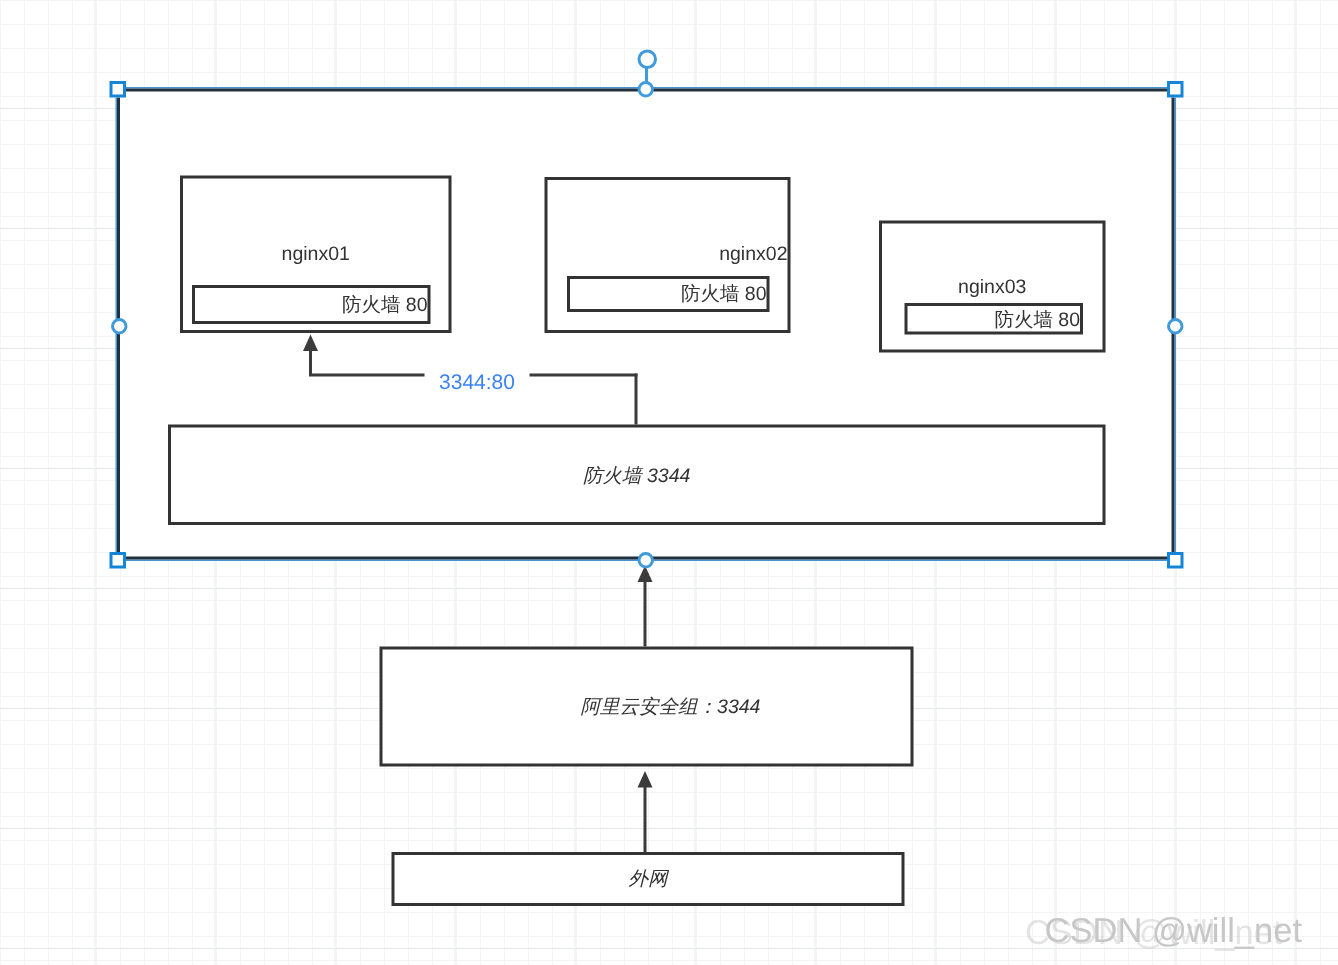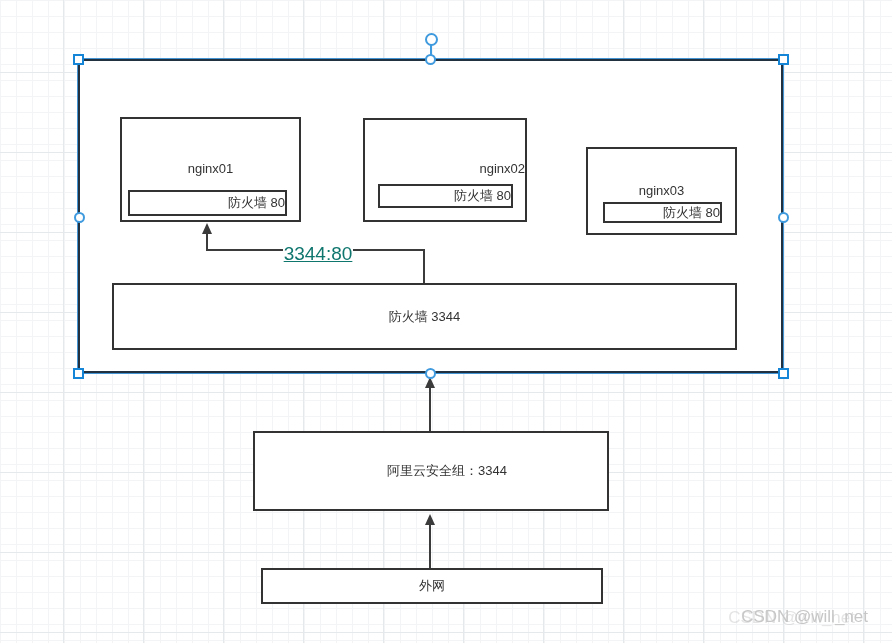--- a/index.html
+++ b/index.html
@@ -36,35 +36,35 @@
   .shape{
     position:absolute;background:#fff;border:2px solid #333;box-sizing:border-box;
     color:#333;font-size:13px;
   }
   .shape .node-title{position:absolute;left:0;right:0;text-align:center;}
   .fw-strip{
     position:absolute;background:#fff;border:2px solid #333;box-sizing:border-box;
     display:flex;align-items:center;justify-content:flex-end;
     font-size:13px;color:#333;
   }
-  .center-label{display:flex;align-items:center;justify-content:center;height:100%;}
+  .center-label{display:flex;align-items:center;justify-content:center;height:100%;font-style:italic;}
   
   .seg{position:absolute;background:#3b3b3b;z-index:5;}
   .arrowhead{
     position:absolute;width:0;height:0;z-index:6;
     border-left:5px solid transparent;border-right:5px solid transparent;
     border-bottom:11px solid #3b3b3b;
   }
   .edge-label{
-    position:absolute;z-index:7;background:#fff;color:#0f766e;
-    font-size:19px;text-align:center;line-height:16px;text-decoration:underline;
+    position:absolute;z-index:7;background:#fff;color:#3b82f6;
+    font-size:14px;text-align:center;line-height:16px;
   }
   .watermark{
     position:absolute;right:24px;top:607px;z-index:40;
-    font-size:17px;color:#c7c7c7;
+    font-size:23px;color:#c7c7c7;
     text-shadow:-13px 1px 0 rgba(185,185,185,0.38);
     white-space:nowrap;
   }
 </style>
 </head>
 <body>
 
 <div class="canvas">
 
   <div class="group"></div>

